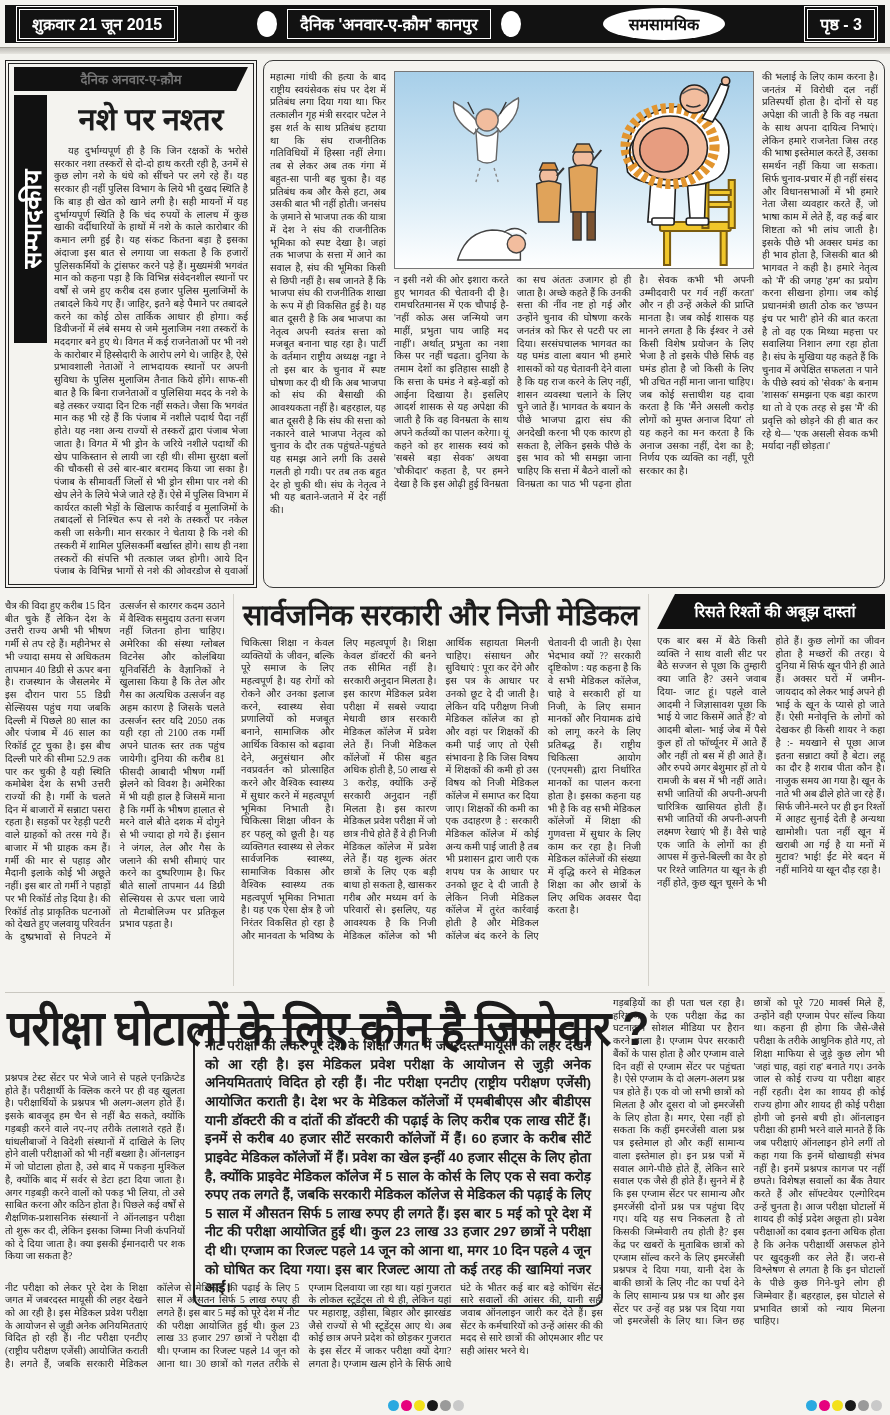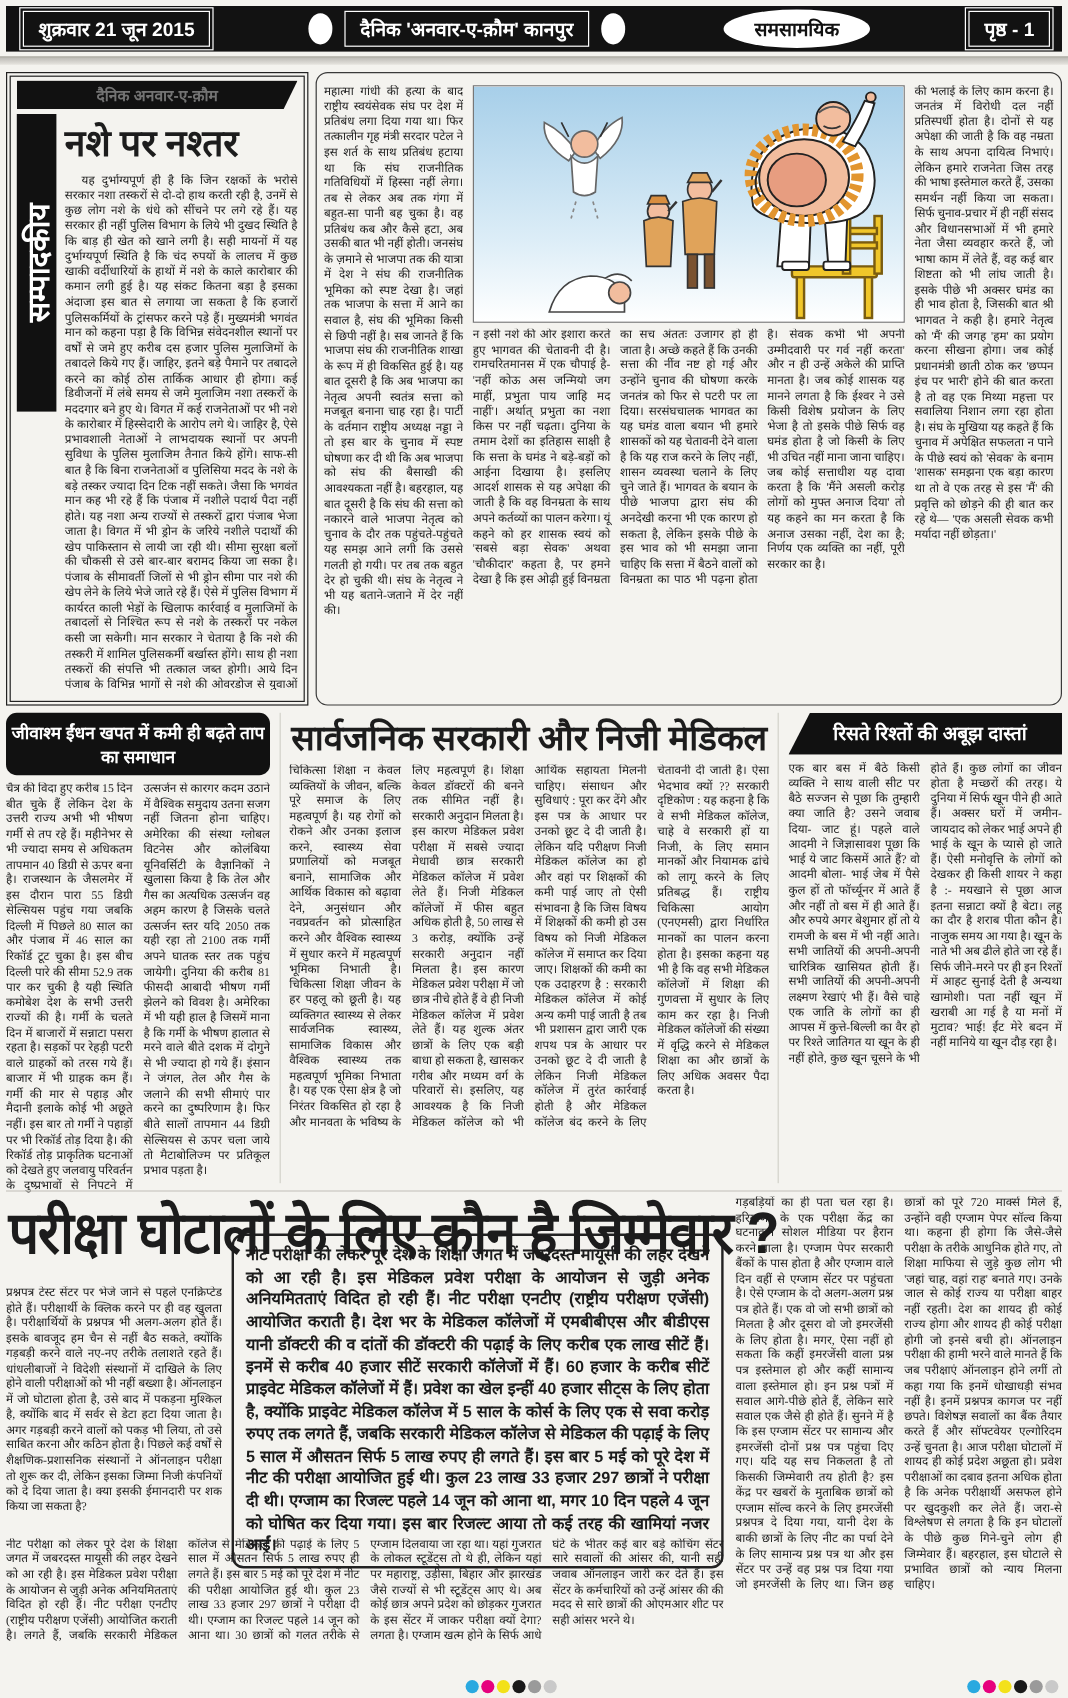--- a/index.html
+++ b/index.html
@@ -25,21 +25,21 @@
   
   .top-row{position:absolute;left:5px;top:60px;right:5px;height:528px;display:flex;gap:6px;}
   
   .editorial{width:252px;box-sizing:border-box;border:1px solid #222;outline:1px solid #222;outline-offset:-4px;
              padding:6px 8px;background:#f4f3ef;overflow:hidden;}
   .edit-kicker{background:#111;color:#737373;font-family:"Liberation Sans",sans-serif;font-weight:bold;
                font-size:13px;text-align:center;padding:3px 0;clip-path:polygon(0 0,100% 0,95% 100%,0 100%);}
   .vstrip{float:left;width:33px;height:248px;background:#111;margin:4px 7px 4px 0;position:relative;overflow:visible;}
   .vstrip span{position:absolute;left:50%;top:50%;transform:translate(-50%,-50%) rotate(-90deg);
                color:#fff;font-family:"Liberation Sans",sans-serif;font-weight:bold;font-size:25px;white-space:nowrap;}
-  .edit-headline{font-family:"Liberation Serif",serif;font-weight:bold;font-size:31px;text-align:left;
+  .edit-headline{font-family:"Liberation Serif",serif;font-weight:bold;font-size:31px;text-align:center;
                  margin:6px 0 6px 0;}
   .editorial .btxt{height:430px;}
   
   .lead{flex:1;box-sizing:border-box;border:1px solid #3a3a3a;border-radius:10px;padding:4px 6px;overflow:hidden;}
   .lead-banner{background:#101010;color:#fff;border-radius:9px;text-align:center;
                font-family:"Liberation Serif",serif;font-weight:bold;font-size:37px;padding:6px 0 9px 0;}
   .lead-body{display:flex;gap:8px;margin-top:6px;height:452px;}
   .lead-col{width:116px;flex:0 0 116px;}
   .lead-center{flex:1;display:flex;flex-direction:column;}
   .cartoon-frame{height:196px;border:1px solid #777;background:#fff;overflow:hidden;}
@@ -91,21 +91,21 @@
     <div class="mh-box">
       <span>दैनिक  'अनवार-ए-क़ौम'  कानपुर</span>
     </div>
     <div class="mh-dot"></div>
     <div class="mh-spacer"></div>
     <div class="mh-oval">
       <span>समसामयिक</span>
     </div>
     <div class="mh-spacer"></div>
     <div class="mh-box mh-outline page-box">
-      <span>पृष्ठ - 1</span>
+      <span>पृष्ठ - 3</span>
     </div>
   </header>
   <div class="mast-rule"></div>
 
   <section class="top-row">
 
     <article class="editorial">
       <div class="edit-kicker">दैनिक अनवार-ए-क़ौम</div>
       <div class="vstrip">
         <span>सम्पादकीय</span>
@@ -195,21 +195,20 @@
             <span>सेवक कभी भी अपनी उम्मीदवारी पर गर्व नहीं करता' और न ही उन्हें अकेले की प्राप्ति मानता है। जब कोई शासक यह मानने लगता है कि ईश्वर ने उसे किसी विशेष प्रयोजन के लिए भेजा है तो इसके पीछे सिर्फ वह घमंड होता है जो किसी के लिए भी उचित नहीं माना जाना चाहिए। जब कोई सत्ताधीश यह दावा करता है कि 'मैंने असली करोड़ लोगों को मुफ्त अनाज दिया' तो यह कहने का मन करता है कि अनाज उसका नहीं, देश का है; निर्णय एक व्यक्ति का नहीं, पूरी सरकार का है।</span>
           </div>
         </div>
         <div class="lead-col btxt">की भलाई के लिए काम करना है। जनतंत्र में विरोधी दल नहीं प्रतिस्पर्धी होता है। दोनों से यह अपेक्षा की जाती है कि वह नम्रता के साथ अपना दायित्व निभाएं। लेकिन हमारे राजनेता जिस तरह की भाषा इस्तेमाल करते हैं, उसका समर्थन नहीं किया जा सकता। सिर्फ चुनाव-प्रचार में ही नहीं संसद और विधानसभाओं में भी हमारे नेता जैसा व्यवहार करते हैं, जो भाषा काम में लेते हैं, वह कई बार शिष्टता को भी लांघ जाती है। इसके पीछे भी अक्सर घमंड का ही भाव होता है, जिसकी बात श्री भागवत ने कही है। हमारे नेतृत्व को 'मैं' की जगह 'हम' का प्रयोग करना सीखना होगा। जब कोई प्रधानमंत्री छाती ठोक कर 'छप्पन इंच पर भारी' होने की बात करता है तो वह एक मिथ्या महत्ता पर सवालिया निशान लगा रहा होता है। संघ के मुखिया यह कहते हैं कि चुनाव में अपेक्षित सफलता न पाने के पीछे स्वयं को 'सेवक' के बनाम 'शासक' समझना एक बड़ा कारण था तो वे एक तरह से इस 'मैं' की प्रवृत्ति को छोड़ने की ही बात कर रहे थे— 'एक असली सेवक कभी मर्यादा नहीं छोड़ता।'</div>
       </div>
     </article>
   </section>
 
   <section class="mid-row">
     <article class="fossil">
-      <div class="banner-black fossil-banner">जीवाश्म ईंधन खपत में कमी ही बढ़ते ताप का समाधान</div>
       <div class="fossil-body btxt">चैत्र की विदा हुए करीब 15 दिन बीत चुके हैं लेकिन देश के उत्तरी राज्य अभी भी भीषण गर्मी से तप रहे हैं। महीनेभर से भी ज्यादा समय से अधिकतम तापमान 40 डिग्री से ऊपर बना है। राजस्थान के जैसलमेर में इस दौरान पारा 55 डिग्री सेल्सियस पहुंच गया जबकि दिल्ली में पिछले 80 साल का और पंजाब में 46 साल का रिकॉर्ड टूट चुका है। इस बीच दिल्ली पारे की सीमा 52.9 तक पार कर चुकी है यही स्थिति कमोबेश देश के सभी उत्तरी राज्यों की है। गर्मी के चलते दिन में बाजारों में सन्नाटा पसरा रहता है। सड़कों पर रेहड़ी पटरी वाले ग्राहकों को तरस गये हैं। बाजार में भी ग्राहक कम हैं। गर्मी की मार से पहाड़ और मैदानी इलाके कोई भी अछूते नहीं। इस बार तो गर्मी ने पहाड़ों पर भी रिकॉर्ड तोड़ दिया है। की रिकॉर्ड तोड़ प्राकृतिक घटनाओं को देखते हुए जलवायु परिवर्तन के दुष्प्रभावों से निपटने में उत्सर्जन से कारगर कदम उठाने में वैश्विक समुदाय उतना सजग नहीं जितना होना चाहिए। अमेरिका की संस्था ग्लोबल विटनेस और कोलंबिया यूनिवर्सिटी के वैज्ञानिकों ने खुलासा किया है कि तेल और गैस का अत्यधिक उत्सर्जन वह अहम कारण है जिसके चलते उत्सर्जन स्तर यदि 2050 तक यही रहा तो 2100 तक गर्मी अपने घातक स्तर तक पहुंच जायेगी। दुनिया की करीब 81 फीसदी आबादी भीषण गर्मी झेलने को विवश है। अमेरिका में भी यही हाल है जिसमें माना है कि गर्मी के भीषण हालात से मरने वाले बीते दशक में दोगुने से भी ज्यादा हो गये हैं। इंसान ने जंगल, तेल और गैस के जलाने की सभी सीमाएं पार करने का दुष्परिणाम है। फिर बीते सालों तापमान 44 डिग्री सेल्सियस से ऊपर चला जाये तो मैटाबोलिज्म पर प्रतिकूल प्रभाव पड़ता है।</div>
     </article>
     <article class="medical">
       <h2 class="medical-headline">सार्वजनिक सरकारी और निजी मेडिकल</h2>
       <div class="medical-body btxt">चिकित्सा शिक्षा न केवल व्यक्तियों के जीवन, बल्कि पूरे समाज के लिए महत्वपूर्ण है। यह रोगों को रोकने और उनका इलाज करने, स्वास्थ्य सेवा प्रणालियों को मजबूत बनाने, सामाजिक और आर्थिक विकास को बढ़ावा देने, अनुसंधान और नवप्रवर्तन को प्रोत्साहित करने और वैश्विक स्वास्थ्य में सुधार करने में महत्वपूर्ण भूमिका निभाती है। चिकित्सा शिक्षा जीवन के हर पहलू को छूती है। यह व्यक्तिगत स्वास्थ्य से लेकर सार्वजनिक स्वास्थ्य, सामाजिक विकास और वैश्विक स्वास्थ्य तक महत्वपूर्ण भूमिका निभाता है। यह एक ऐसा क्षेत्र है जो निरंतर विकसित हो रहा है और मानवता के भविष्य के लिए महत्वपूर्ण है। शिक्षा केवल डॉक्टरों की बनने तक सीमित नहीं है। सरकारी अनुदान मिलता है। इस कारण मेडिकल प्रवेश परीक्षा में सबसे ज्यादा मेधावी छात्र सरकारी मेडिकल कॉलेज में प्रवेश लेते हैं। निजी मेडिकल कॉलेजों में फीस बहुत अधिक होती है, 50 लाख से 3 करोड़, क्योंकि उन्हें सरकारी अनुदान नहीं मिलता है। इस कारण मेडिकल प्रवेश परीक्षा में जो छात्र नीचे होते हैं वे ही निजी मेडिकल कॉलेज में प्रवेश लेते हैं। यह शुल्क अंतर छात्रों के लिए एक बड़ी बाधा हो सकता है, खासकर गरीब और मध्यम वर्ग के परिवारों से। इसलिए, यह आवश्यक है कि निजी मेडिकल कॉलेज को भी आर्थिक सहायता मिलनी चाहिए। संसाधन और सुविधाएं : पूरा कर देंगे और इस पत्र के आधार पर उनको छूट दे दी जाती है। लेकिन यदि परीक्षण निजी मेडिकल कॉलेज का हो और वहां पर शिक्षकों की कमी पाई जाए तो ऐसी संभावना है कि जिस विषय में शिक्षकों की कमी हो उस विषय को निजी मेडिकल कॉलेज में समाप्त कर दिया जाए। शिक्षकों की कमी का एक उदाहरण है : सरकारी मेडिकल कॉलेज में कोई अन्य कमी पाई जाती है तब भी प्रशासन द्वारा जारी एक शपथ पत्र के आधार पर उनको छूट दे दी जाती है लेकिन निजी मेडिकल कॉलेज में तुरंत कार्रवाई होती है और मेडिकल कॉलेज बंद करने के लिए चेतावनी दी जाती है। ऐसा भेदभाव क्यों ?? सरकारी दृष्टिकोण : यह कहना है कि वे सभी मेडिकल कॉलेज, चाहे वे सरकारी हों या निजी, के लिए समान मानकों और नियामक ढांचे को लागू करने के लिए प्रतिबद्ध हैं। राष्ट्रीय चिकित्सा आयोग (एनएमसी) द्वारा निर्धारित मानकों का पालन करना होता है। इसका कहना यह भी है कि वह सभी मेडिकल कॉलेजों में शिक्षा की गुणवत्ता में सुधार के लिए काम कर रहा है। निजी मेडिकल कॉलेजों की संख्या में वृद्धि करने से मेडिकल शिक्षा का और छात्रों के लिए अधिक अवसर पैदा करता है।</div>
     </article>
     <article class="rishte">
       <div class="banner-black rishte-banner">रिसते रिश्तों की अबूझ दास्तां</div>
       <div class="rishte-body btxt">एक बार बस में बैठे किसी व्यक्ति ने साथ वाली सीट पर बैठे सज्जन से पूछा कि तुम्हारी क्या जाति है? उसने जवाब दिया- जाट हूं। पहले वाले आदमी ने जिज्ञासावश पूछा कि भाई ये जाट किसमें आते हैं? वो आदमी बोला- भाई जेब में पैसे कुल हों तो फॉर्च्यूनर में आते हैं और नहीं तो बस में ही आते हैं। और रुपये अगर बेशुमार हों तो ये रामजी के बस में भी नहीं आते। सभी जातियों की अपनी-अपनी चारित्रिक खासियत होती हैं। सभी जातियों की अपनी-अपनी लक्ष्मण रेखाएं भी हैं। वैसे चाहे एक जाति के लोगों का ही आपस में कुत्ते-बिल्ली का वैर हो पर रिश्ते जातिगत या खून के ही नहीं होते, कुछ खून चूसने के भी होते हैं। कुछ लोगों का जीवन होता है मच्छरों की तरह। ये दुनिया में सिर्फ खून पीने ही आते हैं। अक्सर घरों में जमीन-जायदाद को लेकर भाई अपने ही भाई के खून के प्यासे हो जाते हैं। ऐसी मनोवृत्ति के लोगों को देखकर ही किसी शायर ने कहा है :- मयखाने से पूछा आज इतना सन्नाटा क्यों है बेटा। लहू का दौर है शराब पीता कौन है। नाजुक समय आ गया है। खून के नाते भी अब ढीले होते जा रहे हैं। सिर्फ जीने-मरने पर ही इन रिश्तों में आहट सुनाई देती है अन्यथा खामोशी। पता नहीं खून में खराबी आ गई है या मनों में मुटाव? भाई! ईंट मेरे बदन में नहीं मानिये या खून दौड़ रहा है।</div>
     </article>

